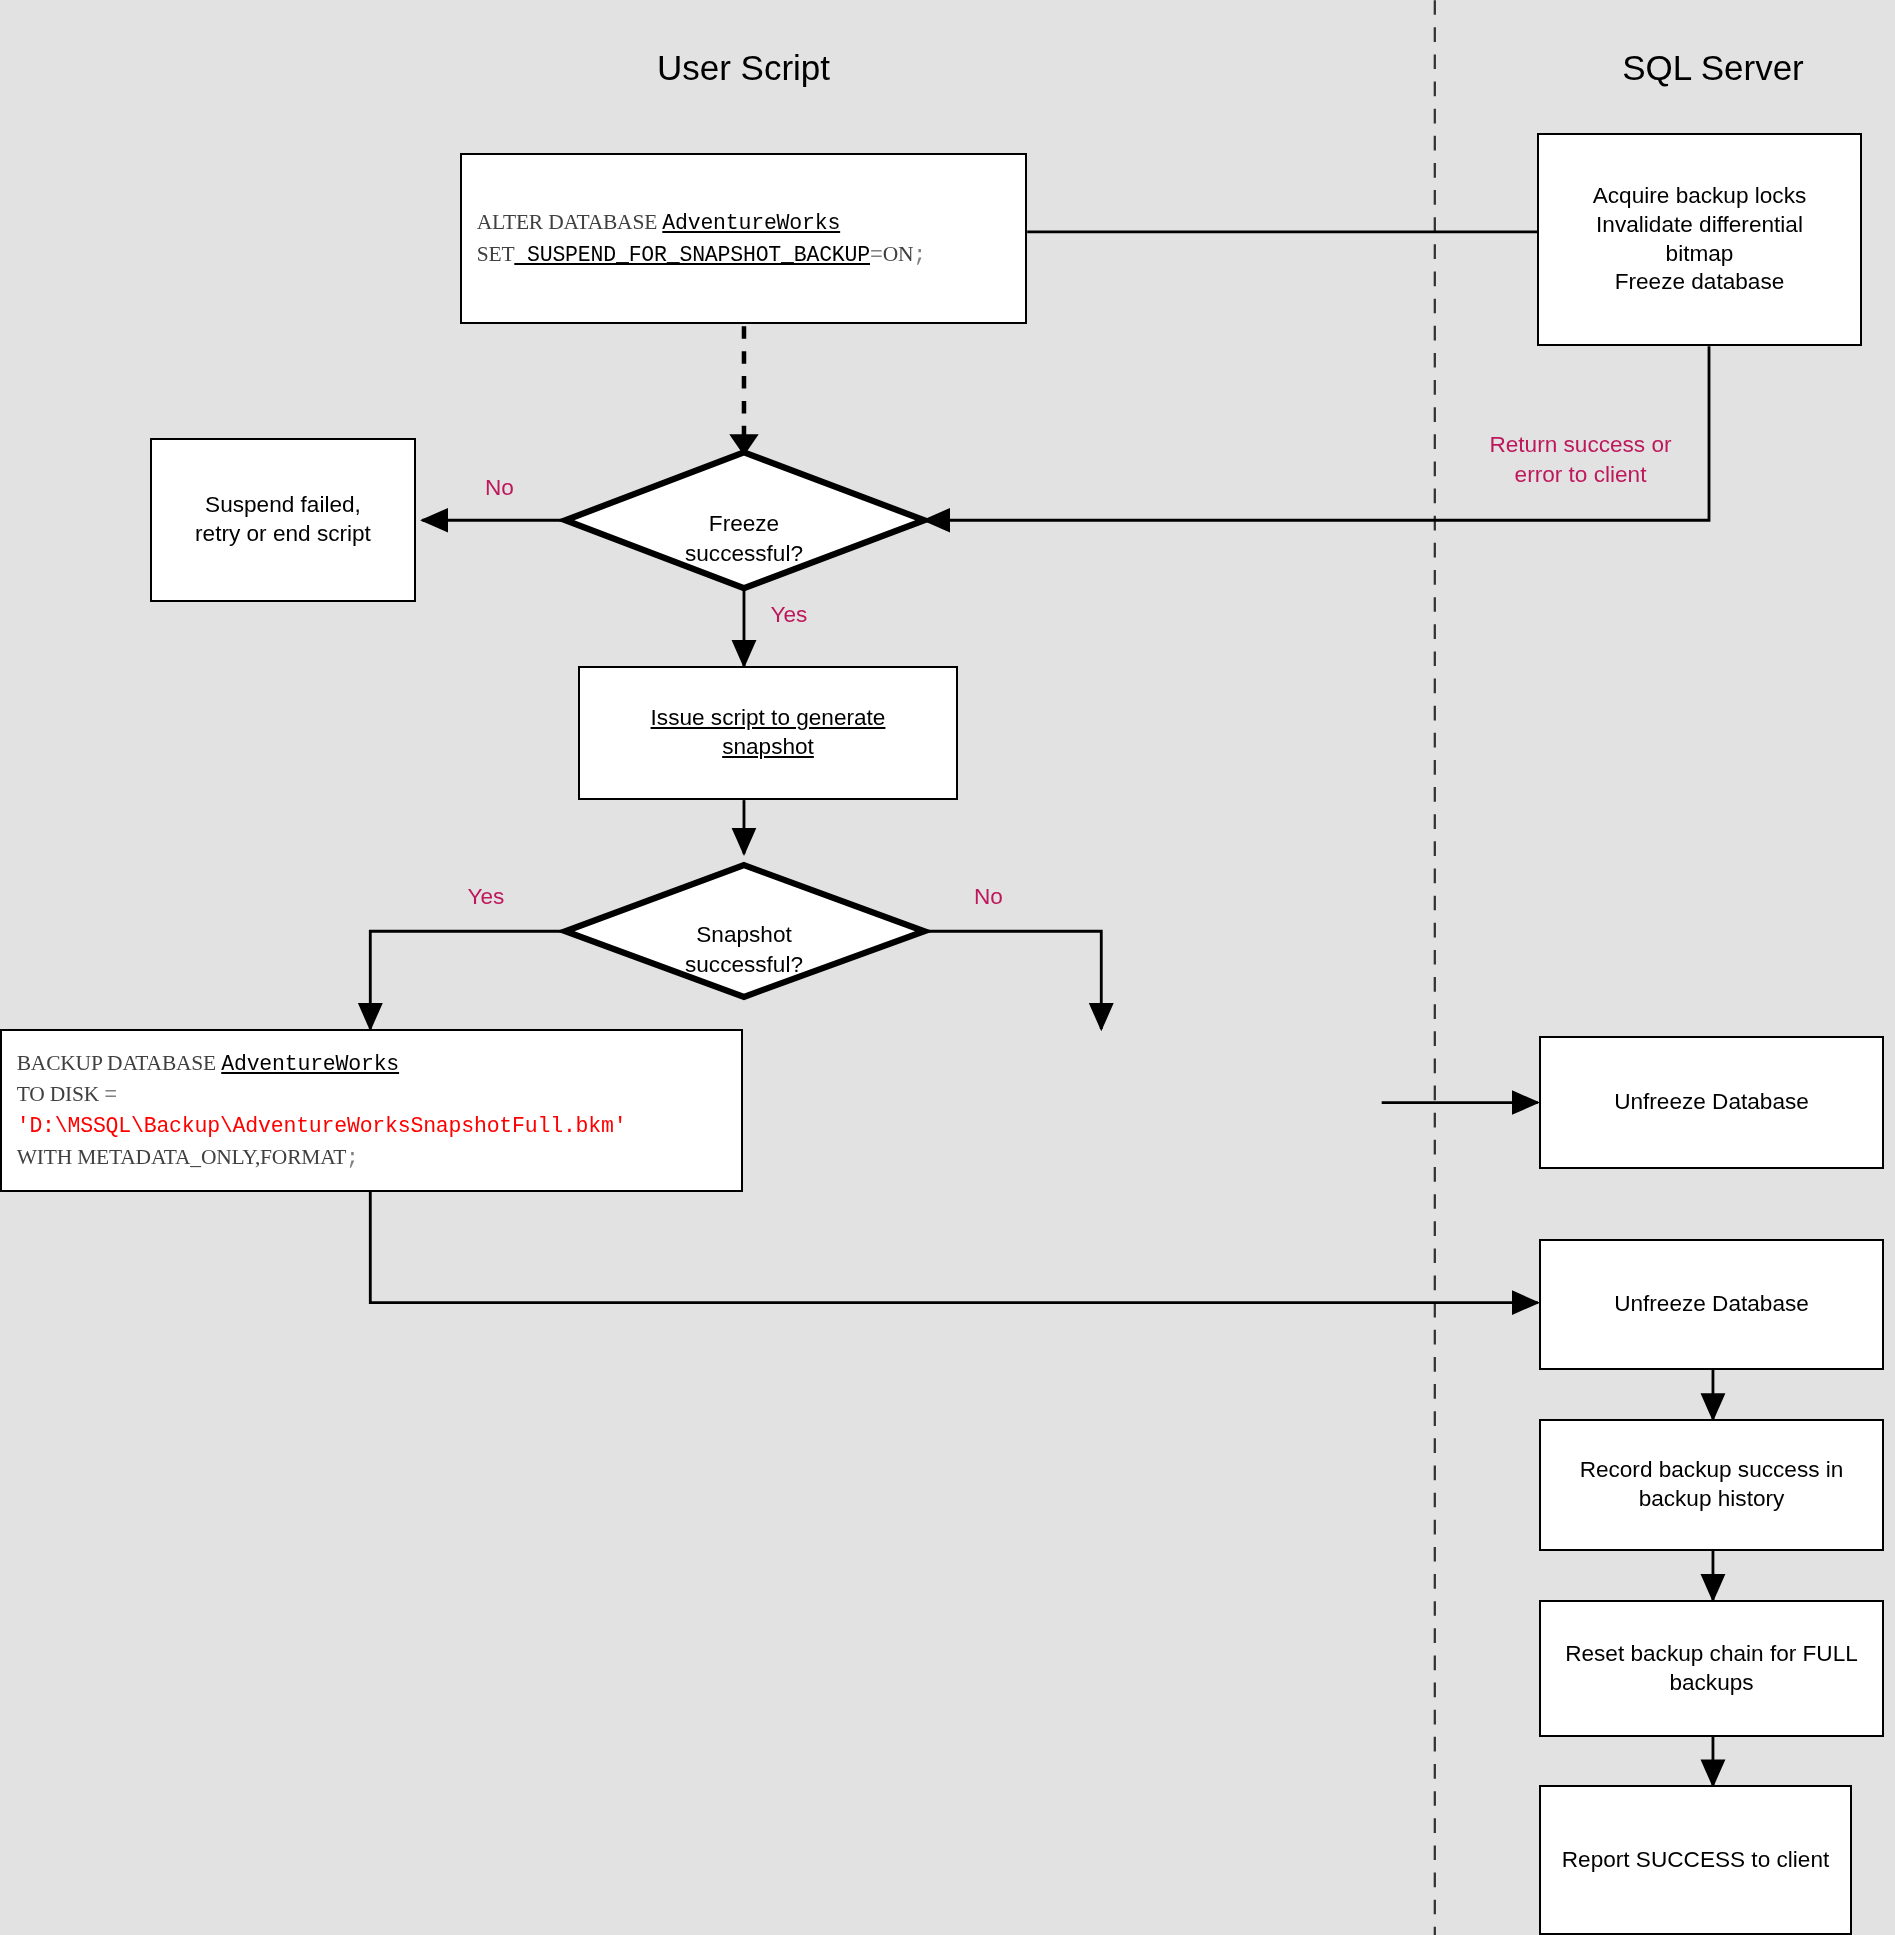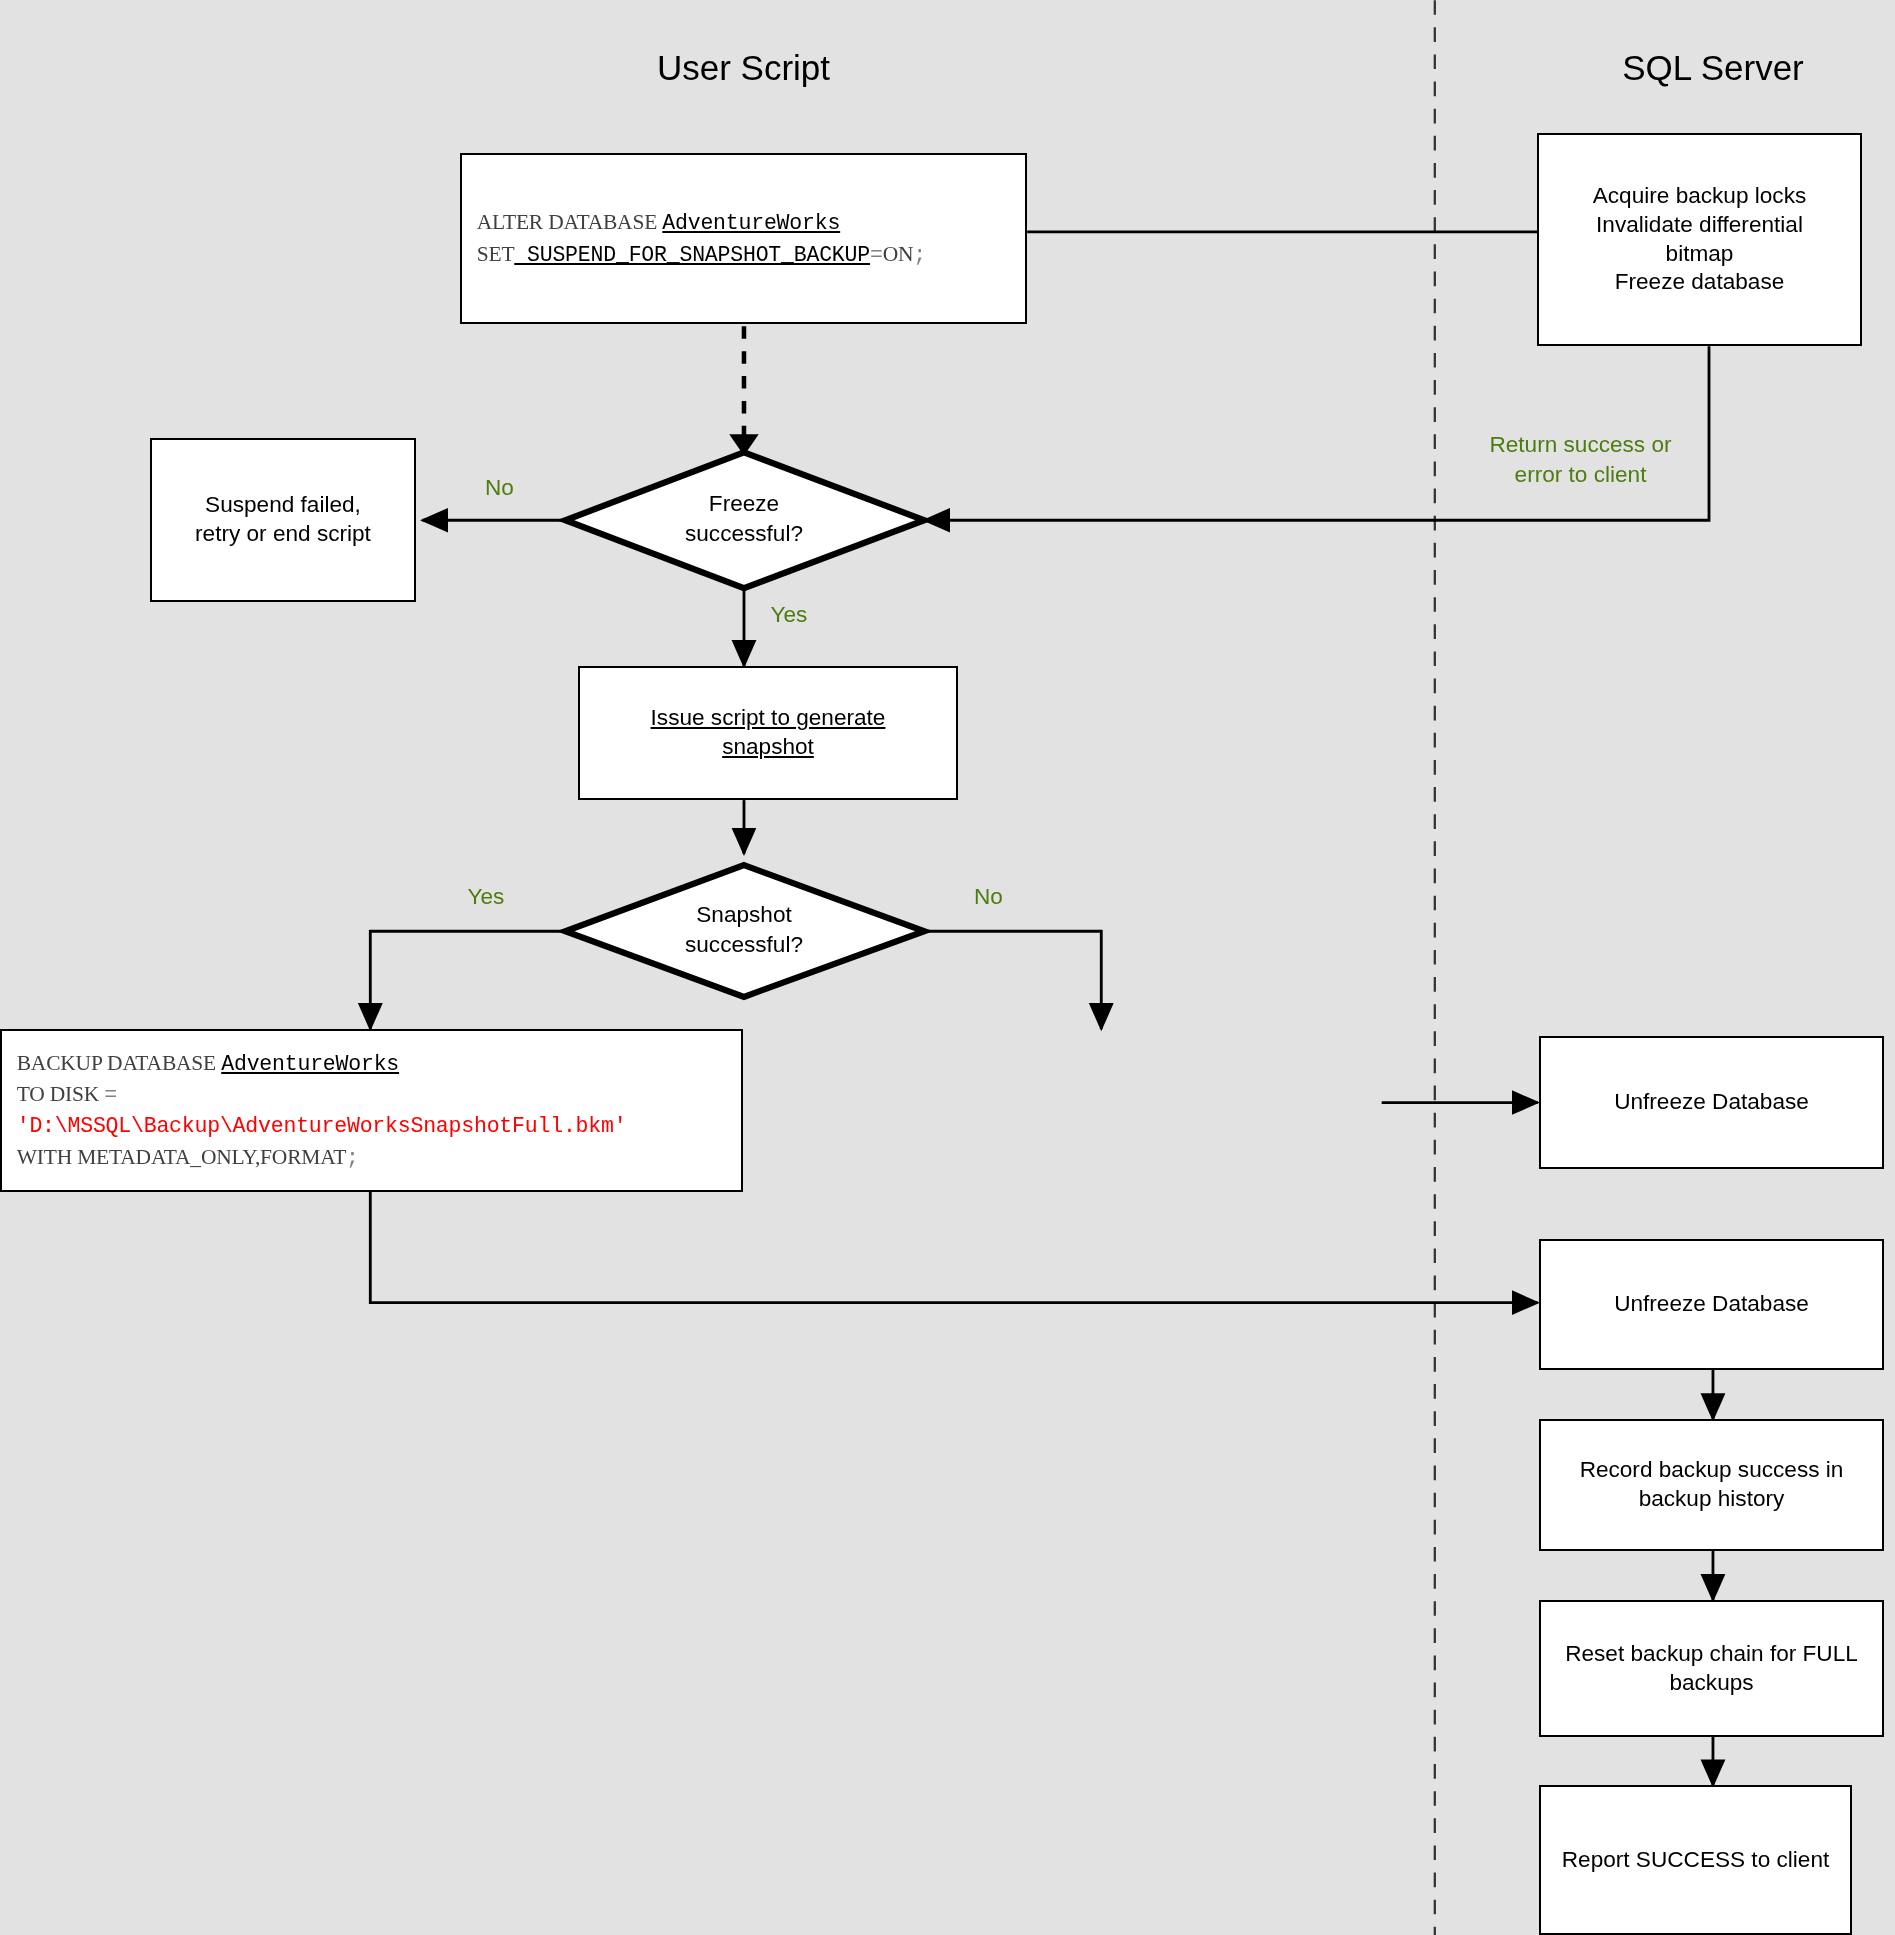--- a/index.html
+++ b/index.html
@@ -81,27 +81,28 @@
   .pn  { color: #808080; }
   
   .dlabel {
     position: absolute;
     font-family: "Liberation Sans", sans-serif;
     font-size: 22.6px;
     color: #000;
     white-space: pre-line;
     text-align: center;
     pointer-events: none;
+    margin-top: 20px;
   }
   
   .elabel {
     position: absolute;
     font-family: "Liberation Sans", sans-serif;
     font-size: 22.6px;
-    color: #4d7c0f;
+    color: #be185d;
     white-space: pre-line;
     text-align: center;
   }
 </style>
 </head>
 <body>
 
 <div id="stage">
 
   <svg class="canvas" viewBox="0 0 3352 3424">

